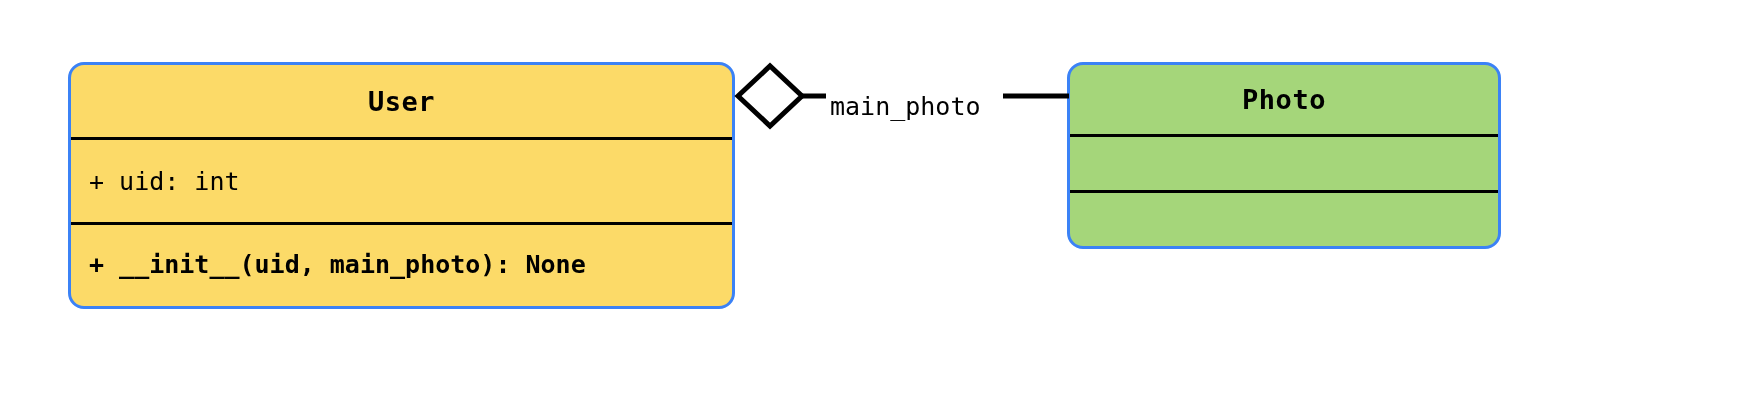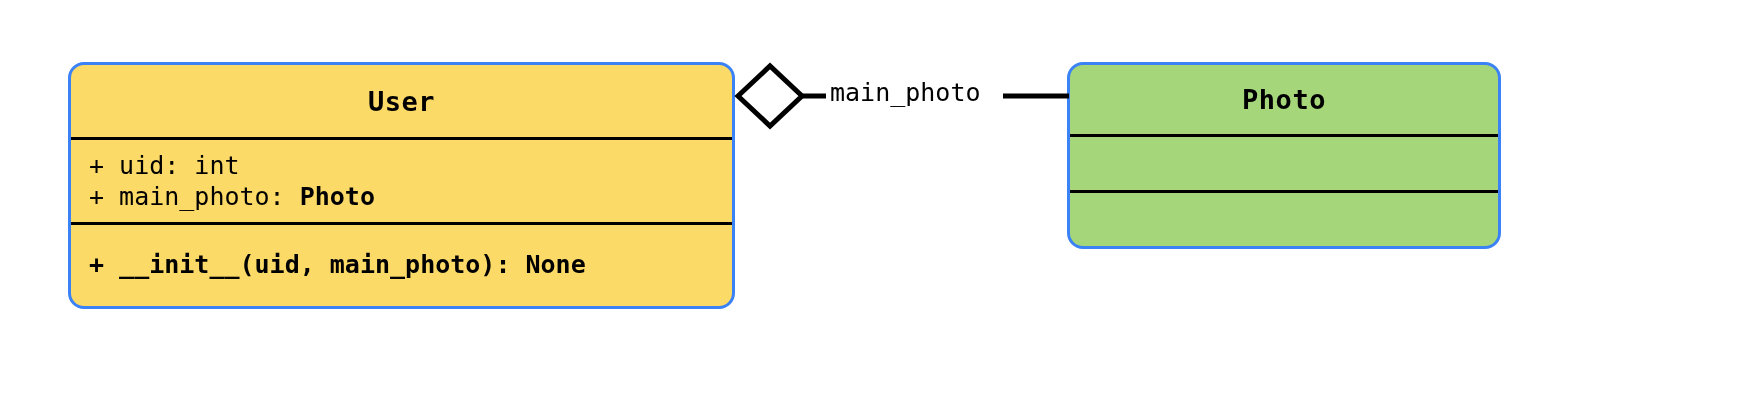--- a/index.html
+++ b/index.html
@@ -91,39 +91,38 @@
     position: absolute;
     left: 728px;
     top: 60px;
     width: 345px;
     height: 76px;
     pointer-events: none;
   }
   #assoc-label {
     position: absolute;
     left: 826px;
-    top: 78px;
+    top: 92px;
     font-size: 25px;
     line-height: 30px;
     color: #000000;
     background: #ffffff;
     padding: 0 4px;
     white-space: pre;
   }
 </style>
 </head>
 <body>
 
 <div id="diagram" style="background: rgb(255, 255, 255);">
 
   <div class="uml-class" id="class-user" style="background: rgb(252, 218, 104);">
     <div class="compartment class-title c-title">User</div>
     <div class="compartment member-list c-attrs">
       <div class="member-line">+ uid: int</div>
-      <div class="member-line"><span>+ main_photo: </span><b>Photo</b></div>
     </div>
     <div class="compartment member-list c-ops">
       <div class="member-line">+ __init__(uid, main_photo): None</div>
     </div>
   </div>
 
   <div class="uml-class" id="class-photo" style="background: rgb(165, 214, 122);">
     <div class="compartment class-title c-title">Photo</div>
     <div class="compartment member-list c-attrs"></div>
     <div class="compartment member-list c-ops"></div>

